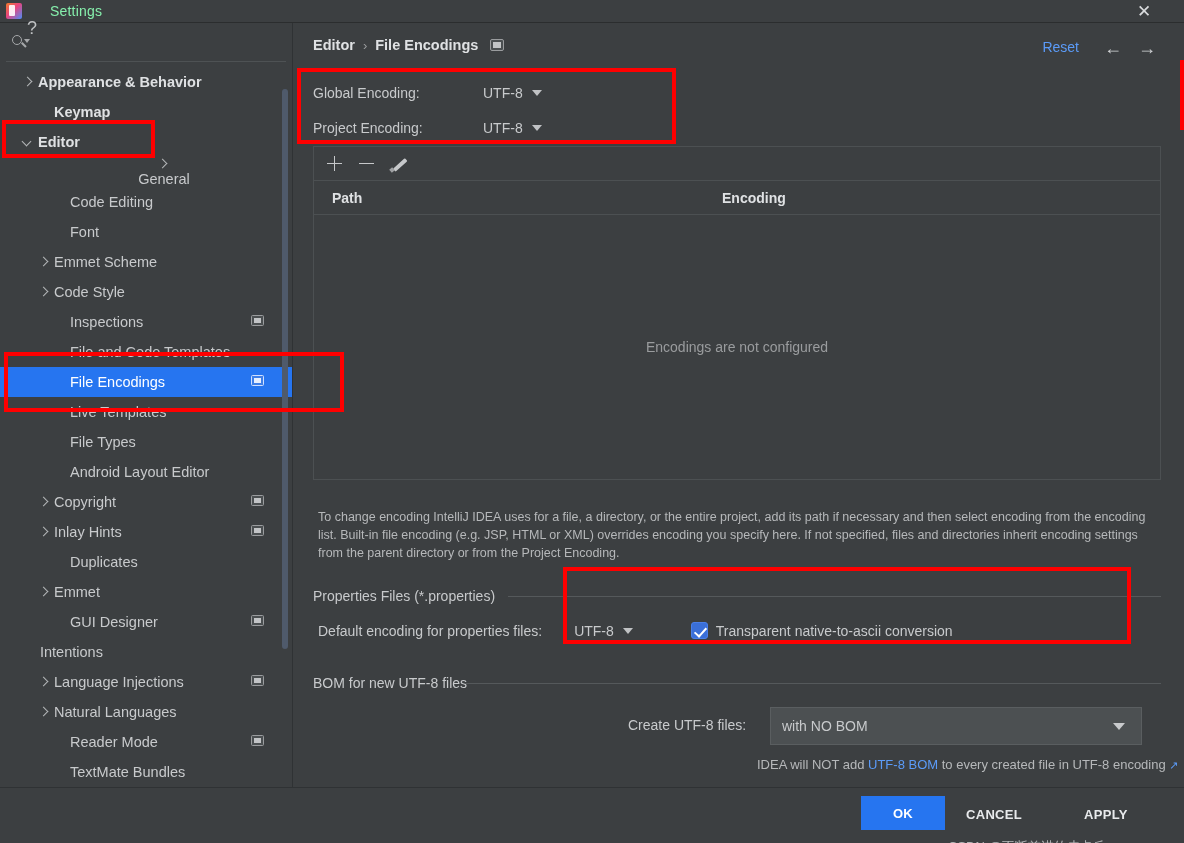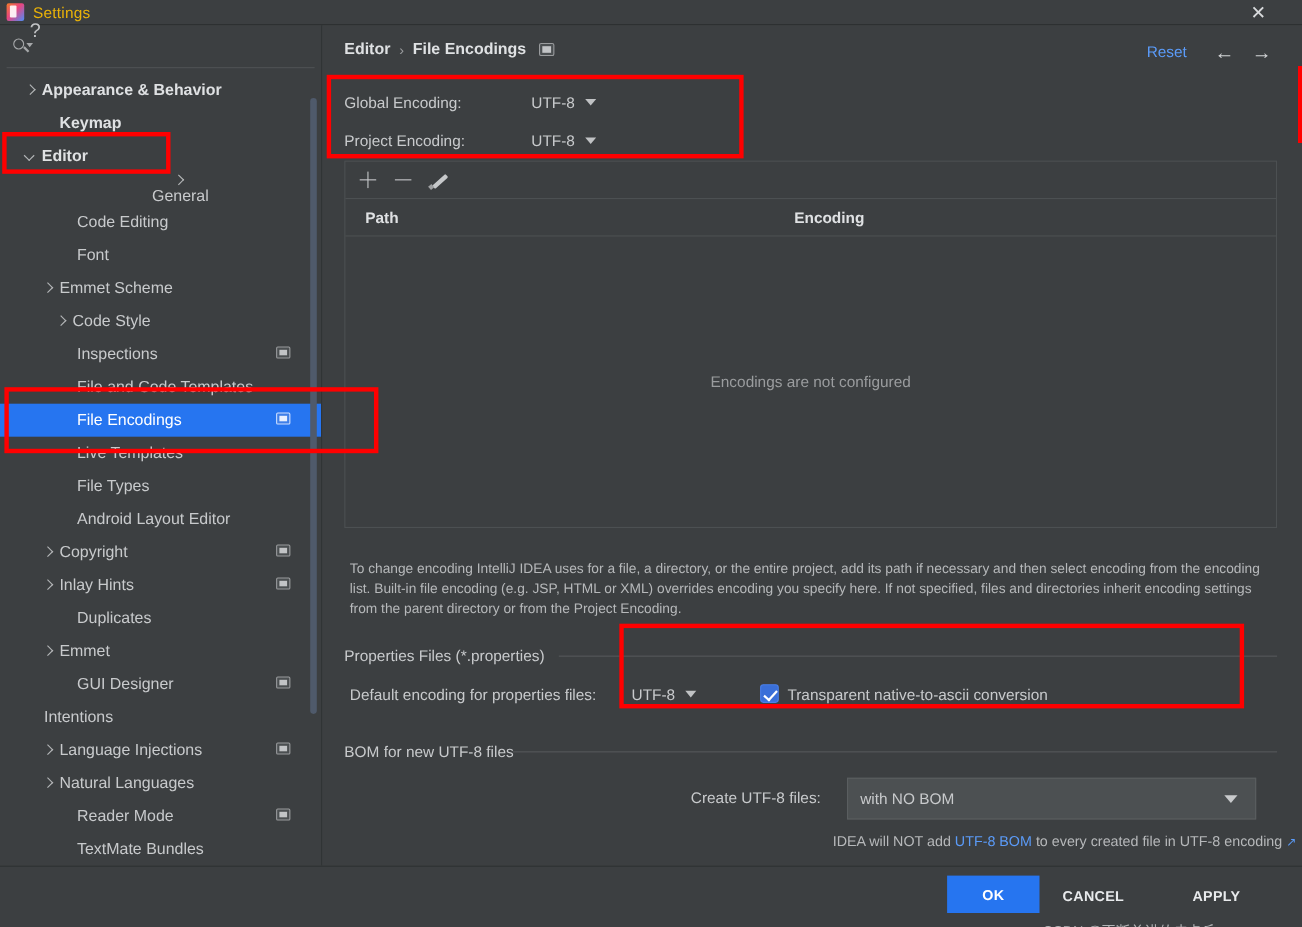--- a/index.html
+++ b/index.html
@@ -27,21 +27,21 @@
     position: relative; flex: none;
     background: linear-gradient(135deg,#f27b28 0%,#e8457f 45%,#4b8df8 100%);
     border-radius: 2px;
   }
   .title-icon::after {
     content: ""; position: absolute; left: 3px; top: 2px;
     width: 6px; height: 11px; background: #ffffff; border-radius: 1px;
     opacity: .9;
   }
   .title-text {
-    font-size: 14px; color: #eab308; letter-spacing: .2px;
+    font-size: 14px; color: #86efac; letter-spacing: .2px; margin-left: 20px;
   }
   .win-close {
     position: absolute; right: 26px; top: 0px;
     width: 28px; height: 22px;
     display: flex; align-items: center; justify-content: center;
     color: #d8dadc; font-size: 17px; line-height: 1;
   }
   .titlebar-divider {
     position: absolute; left: 0; top: 22px; width: 1184px; height: 1px;
     background: #2b2d2e;
@@ -362,21 +362,21 @@
           <span>Code Editing</span>
         </div>
         <div class="tree-item" style="padding-left: 52px;">
           <span class="tw"></span>
           <span>Font</span>
         </div>
         <div class="tree-item" style="padding-left: 36px;">
           <span class="tw right"></span>
           <span>Emmet Scheme</span>
         </div>
-        <div class="tree-item" style="padding-left: 36px; margin-left: 12px;">
+        <div class="tree-item" style="padding-left: 36px;">
           <span class="tw right"></span>
           <span>Code Style</span>
         </div>
         <div class="tree-item" style="padding-left: 52px;">
           <span class="tw"></span>
           <span>Inspections</span>
           <span class="proj-badge"></span>
         </div>
         <div class="tree-item" style="padding-left: 52px;">
           <span class="tw"></span>

